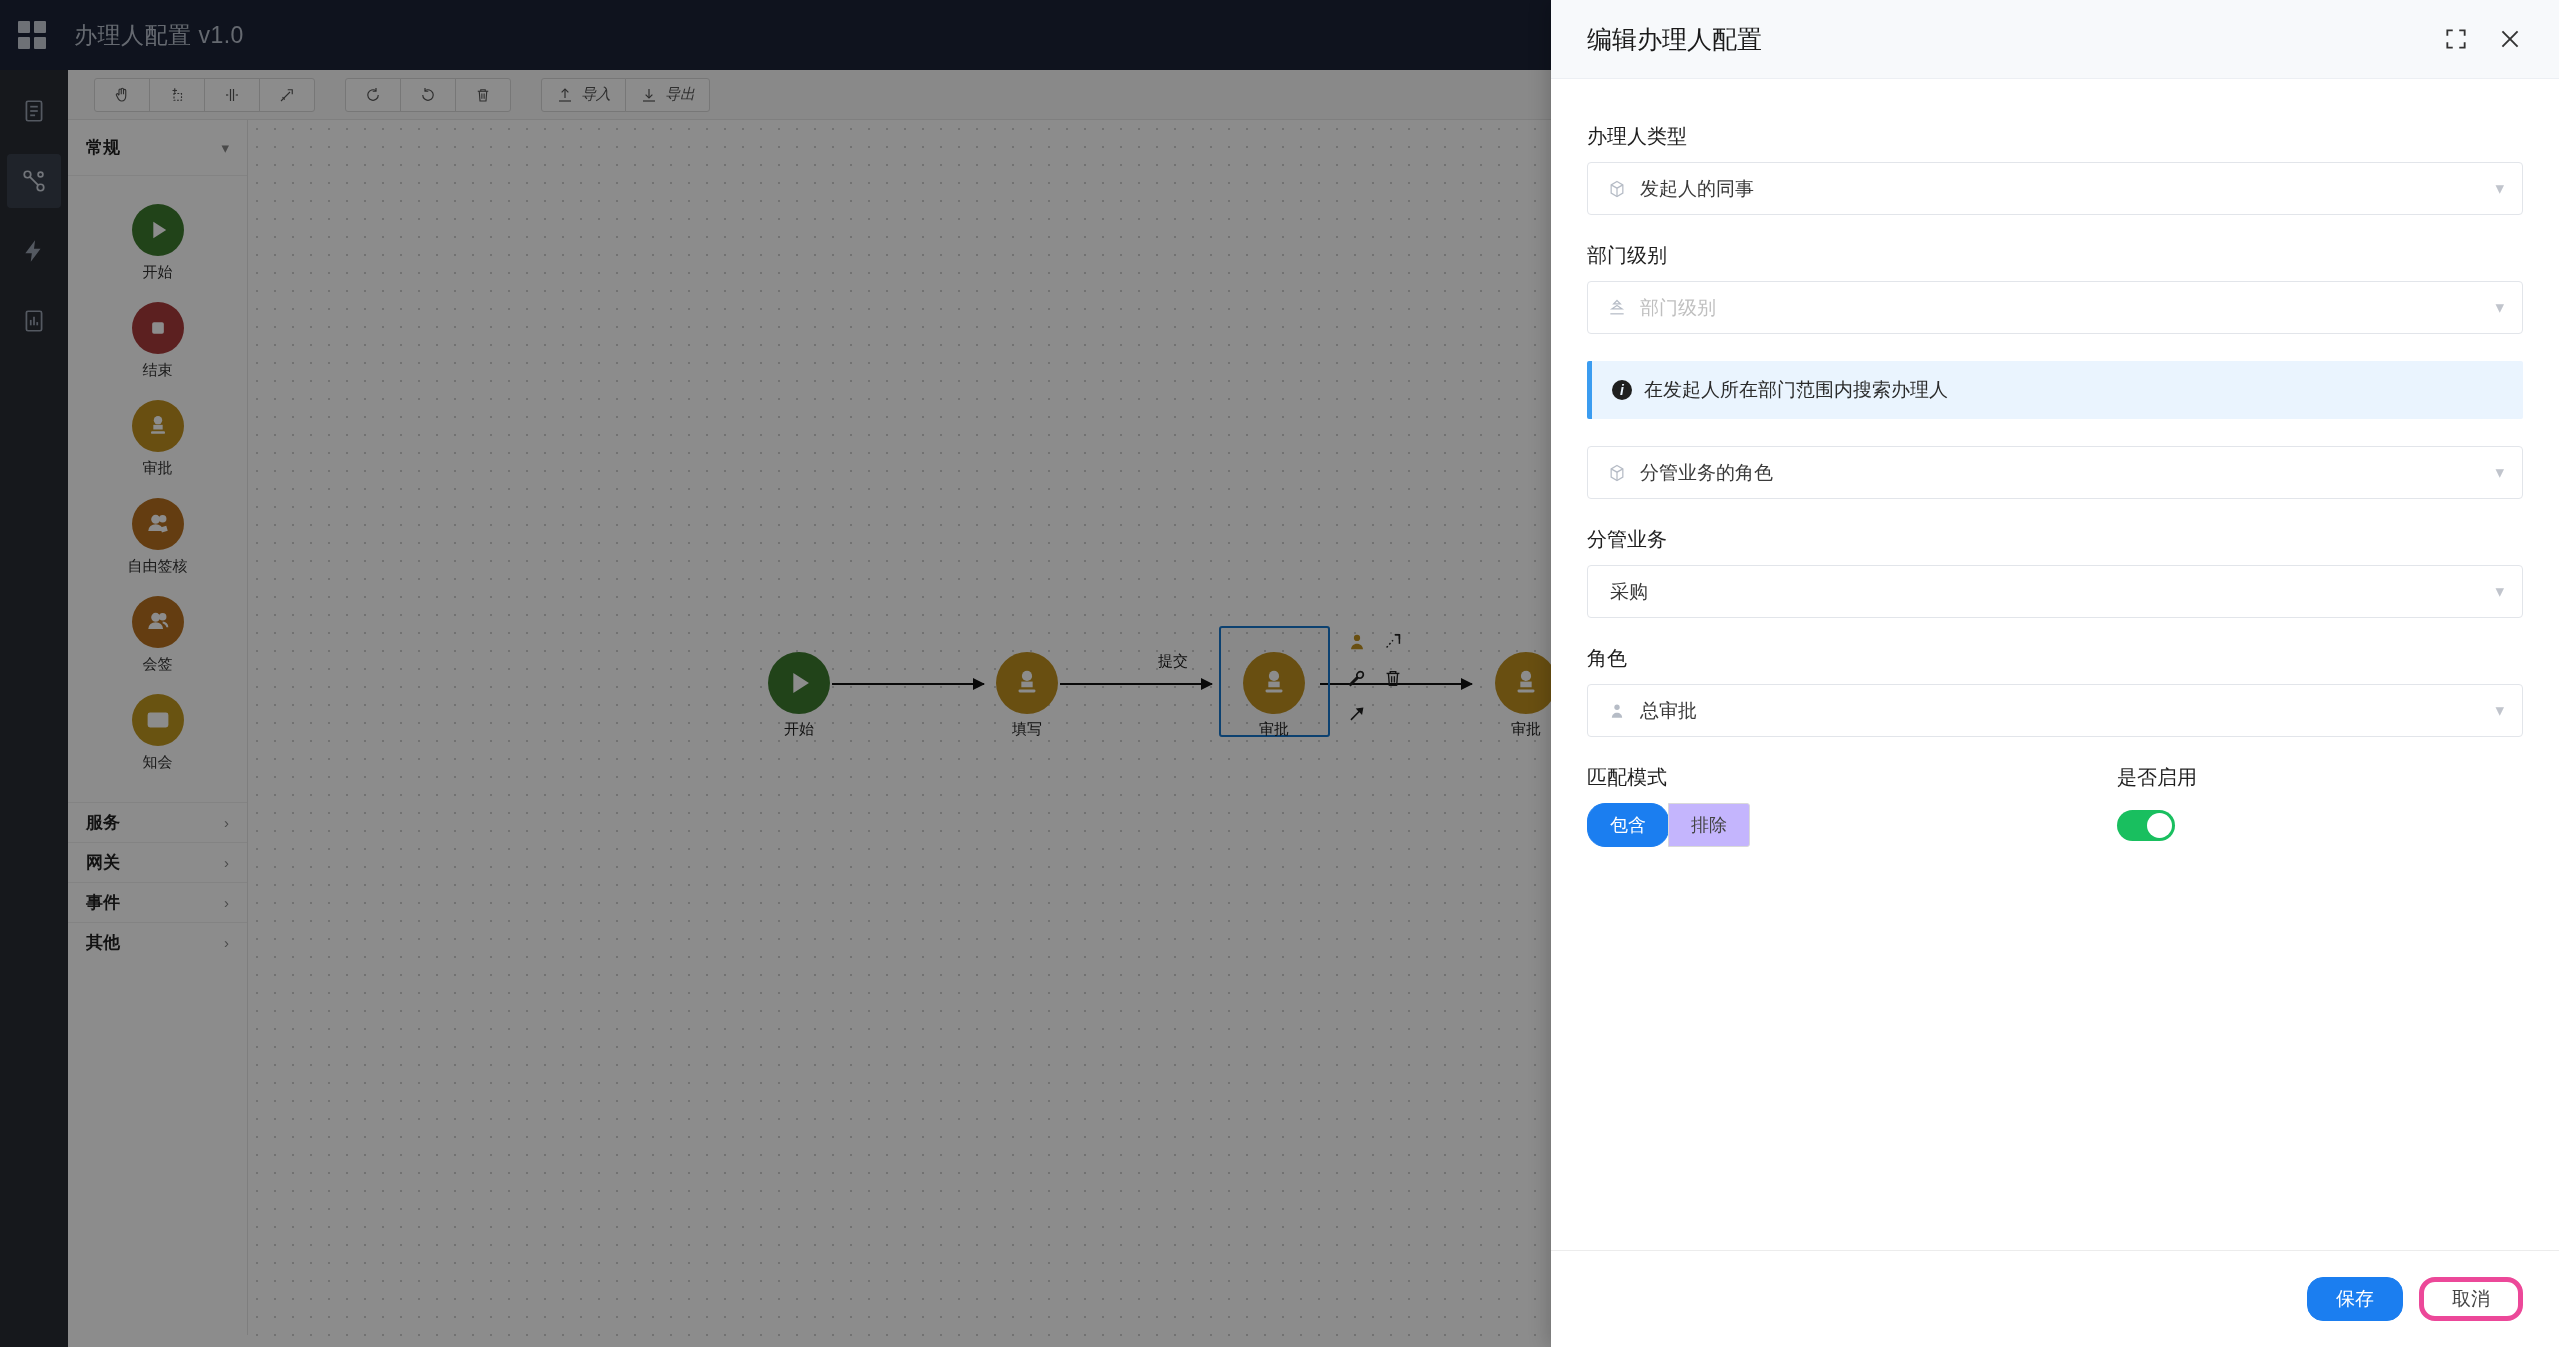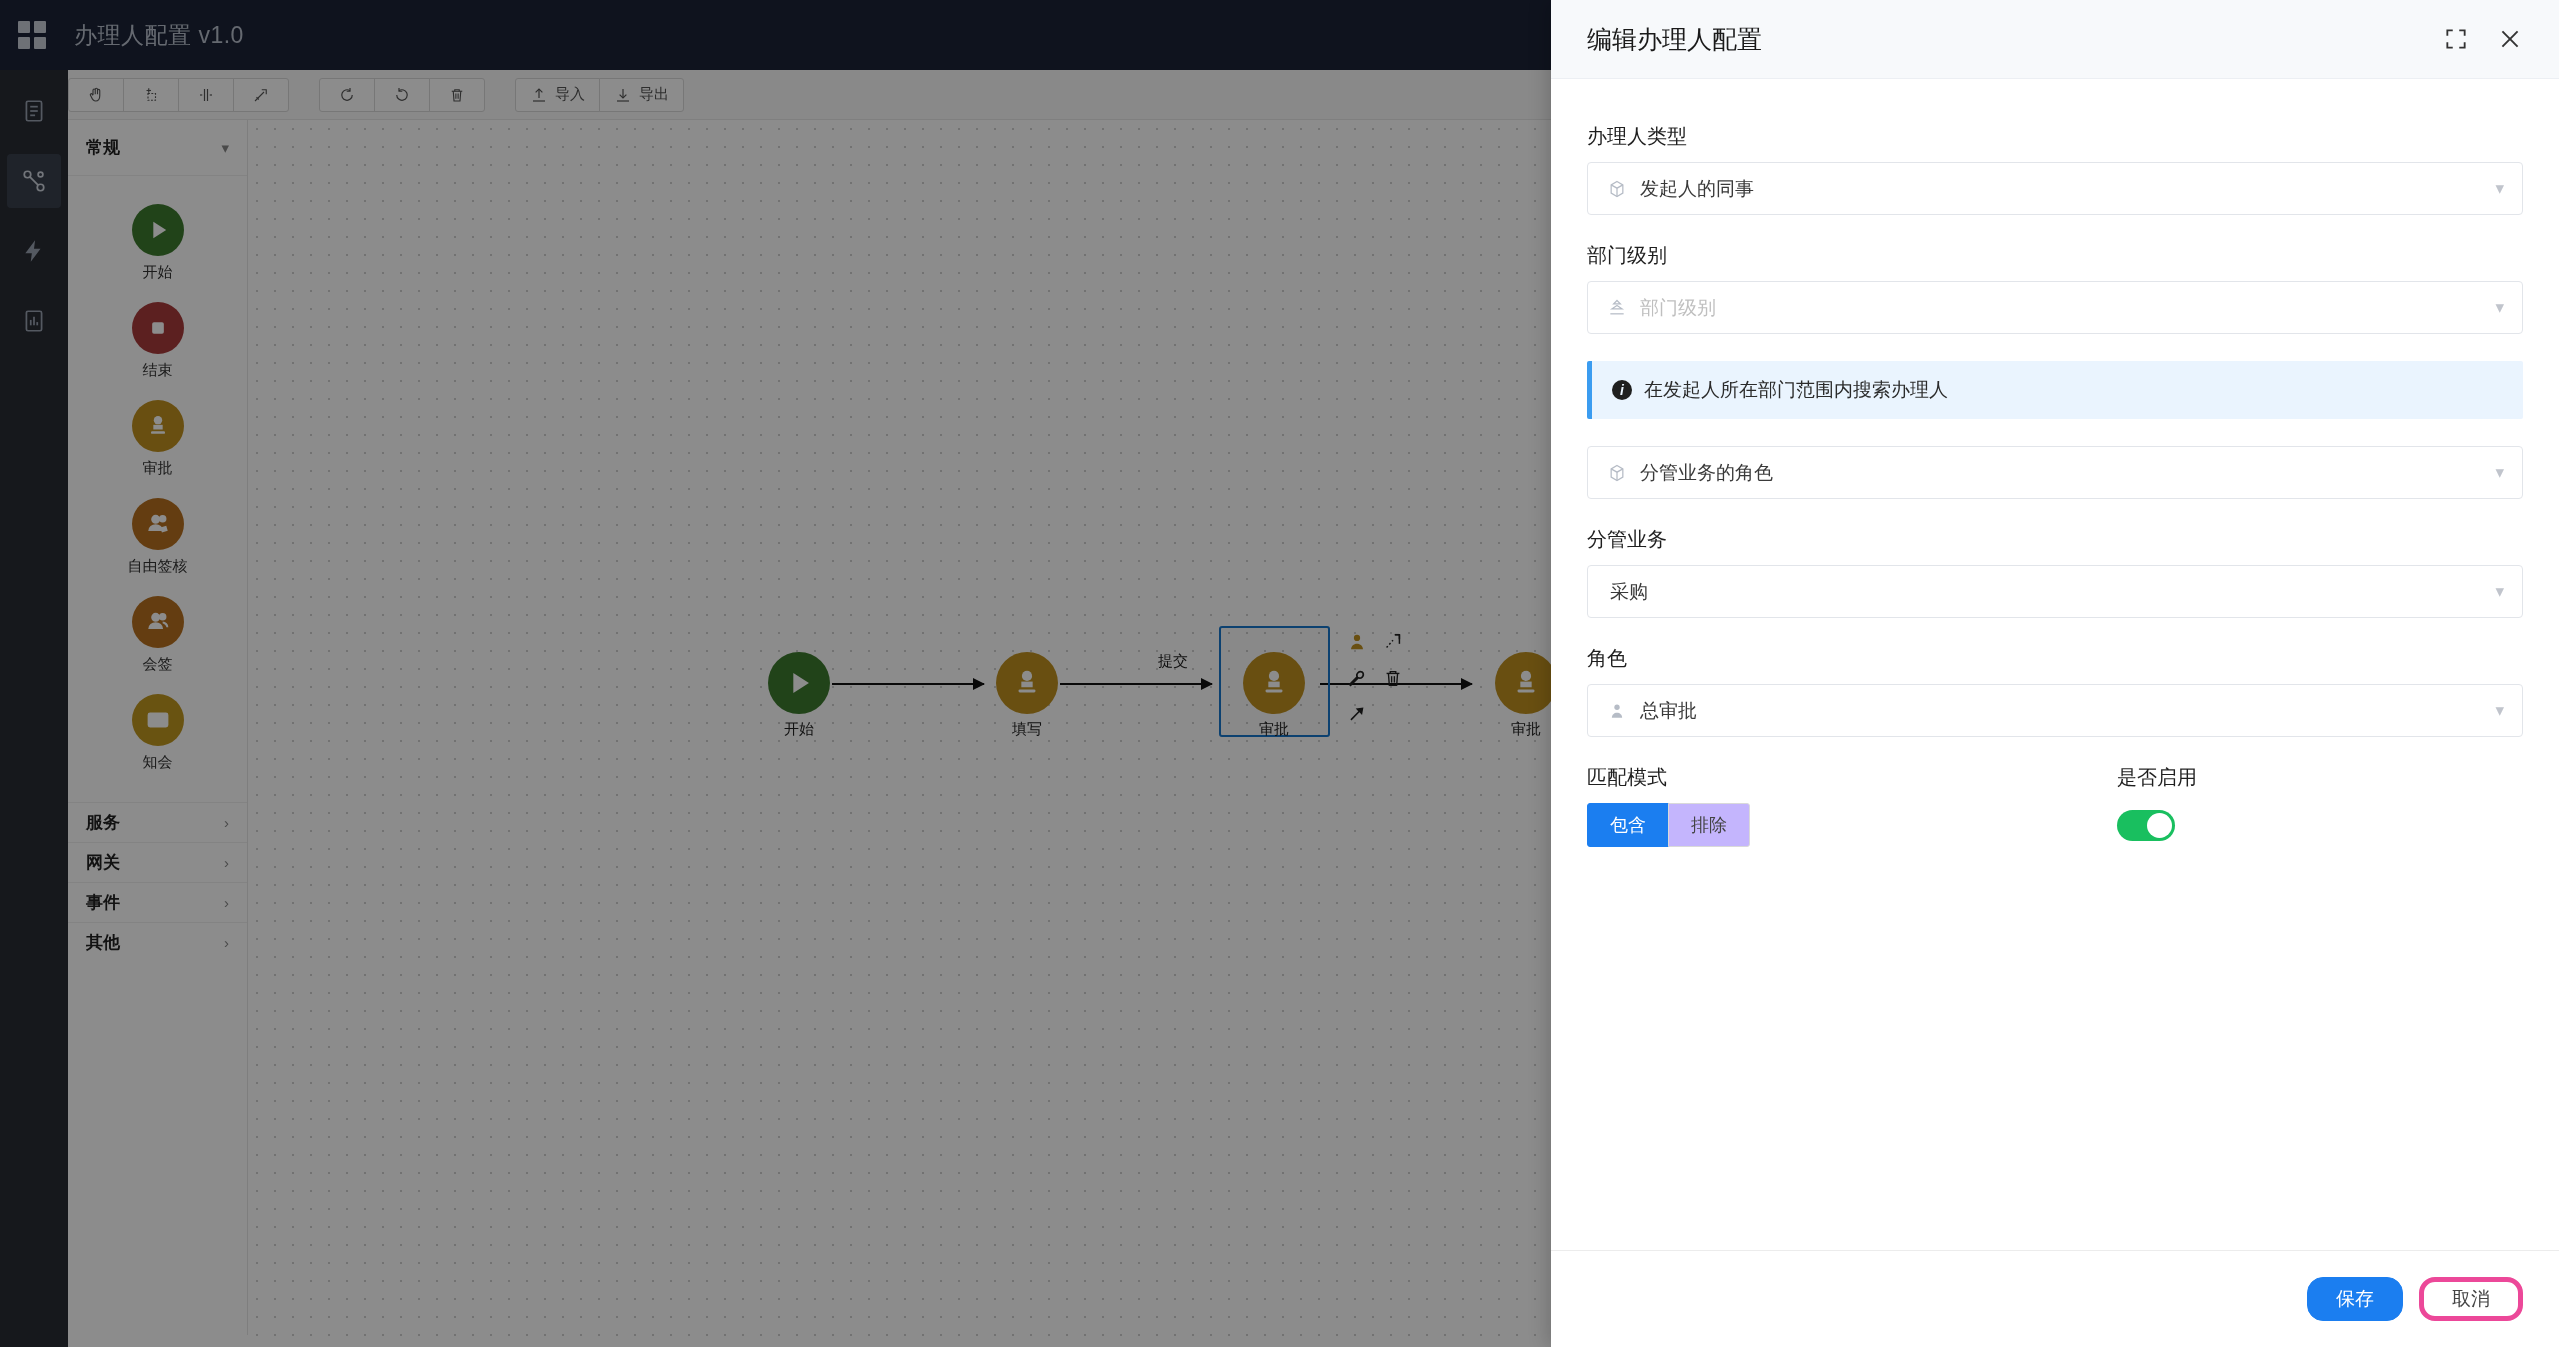--- a/index.html
+++ b/index.html
@@ -28,21 +28,21 @@
     display: flex; flex-direction: column; align-items: center; gap: 16px;
   }
   .rail-item { width: 54px; height: 54px; display: flex; align-items: center;
     justify-content: center; border-radius: 4px; color: #9aa2b1; }
   .rail-item.active { background: #3a414e; color: #cfd5df; }
   .rail-item svg { width: 26px; height: 26px; }
 
   .toolbar {
     position: absolute; left: 68px; top: 70px; right: 0; height: 50px;
     background: #fafafa; border-bottom: 1px solid #e8e8e8;
-    display: flex; align-items: center; gap: 8px;
+    display: flex; align-items: center; padding-left: 26px; gap: 8px; font-style: italic;
   }
   .tgroup { display: flex; }
   .tbtn {
     height: 34px; min-width: 56px; border: 1px solid #d9d9d9;
     background: #fff; display: flex; align-items: center; justify-content: center;
     gap: 7px; color: #555; font-size: 15px; margin-left: -1px; padding: 0 14px;
   }
   .tbtn:first-child { margin-left: 0; border-radius: 3px 0 0 3px; }
   .tbtn:last-child { border-radius: 0 3px 3px 0; }
   .tgroup + .tgroup { margin-left: 22px; }
@@ -146,21 +146,21 @@
   .col-right { flex: 1; }
 
   .segmented { display: flex; }
   .seg {
     height: 44px; min-width: 72px; padding: 0 22px; border: 1px solid #d9d9d9;
     display: flex; align-items: center; justify-content: center;
     font-size: 18px; color: #444; background: #c4b5fd; margin-left: -1px;
   }
   .seg:first-child { margin-left: 0; border-radius: 3px 0 0 3px; }
   .seg:last-child { border-radius: 0 3px 3px 0; }
-  .seg.active { background: #1b7ef0; border-color: #1b7ef0; color: #fff; }
+  .seg.active { background: #1b7ef0; border-color: #1b7ef0; color: #fff; border-radius: 18px; }
 
   .switch {
     width: 58px; height: 31px; border-radius: 16px; background: #19bf5f;
     position: relative; display: inline-block;
   }
   .switch i { position: absolute; width: 25px; height: 25px; border-radius: 50%;
     background: #fff; top: 3px; right: 3px; }
 
   .dr-foot {
     height: 97px; border-top: 1px solid #ececec;

